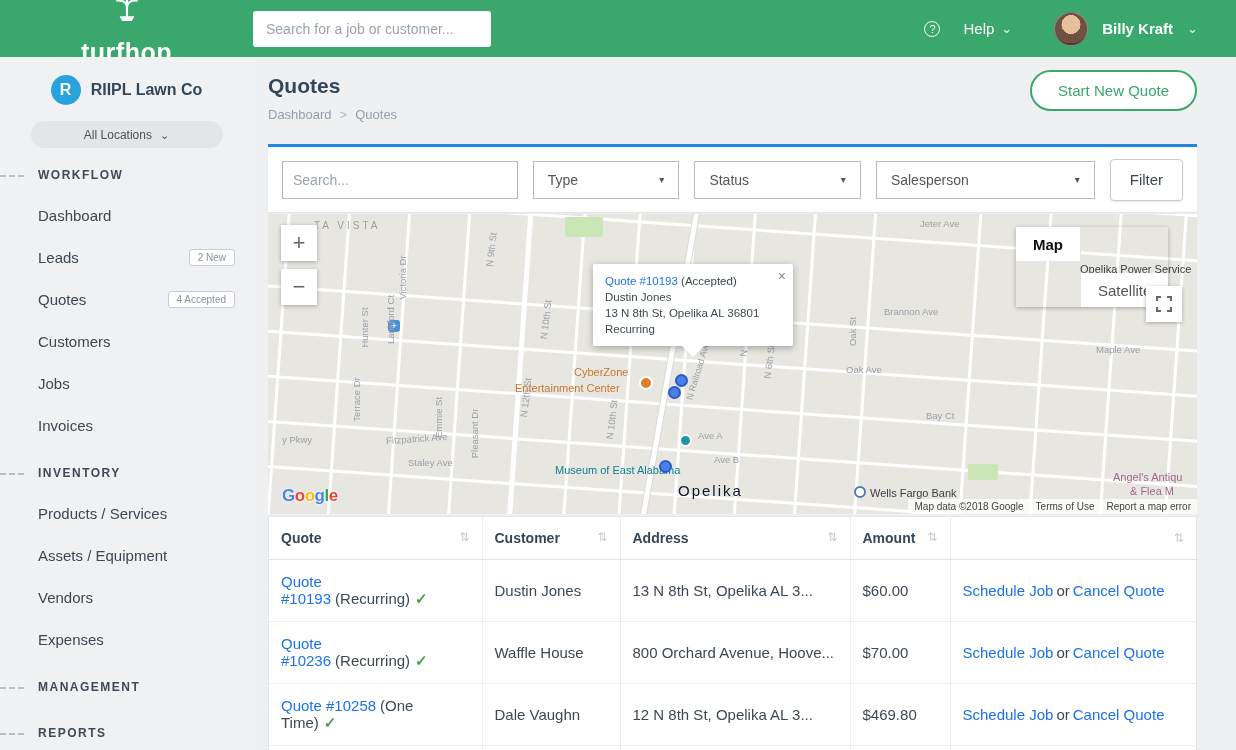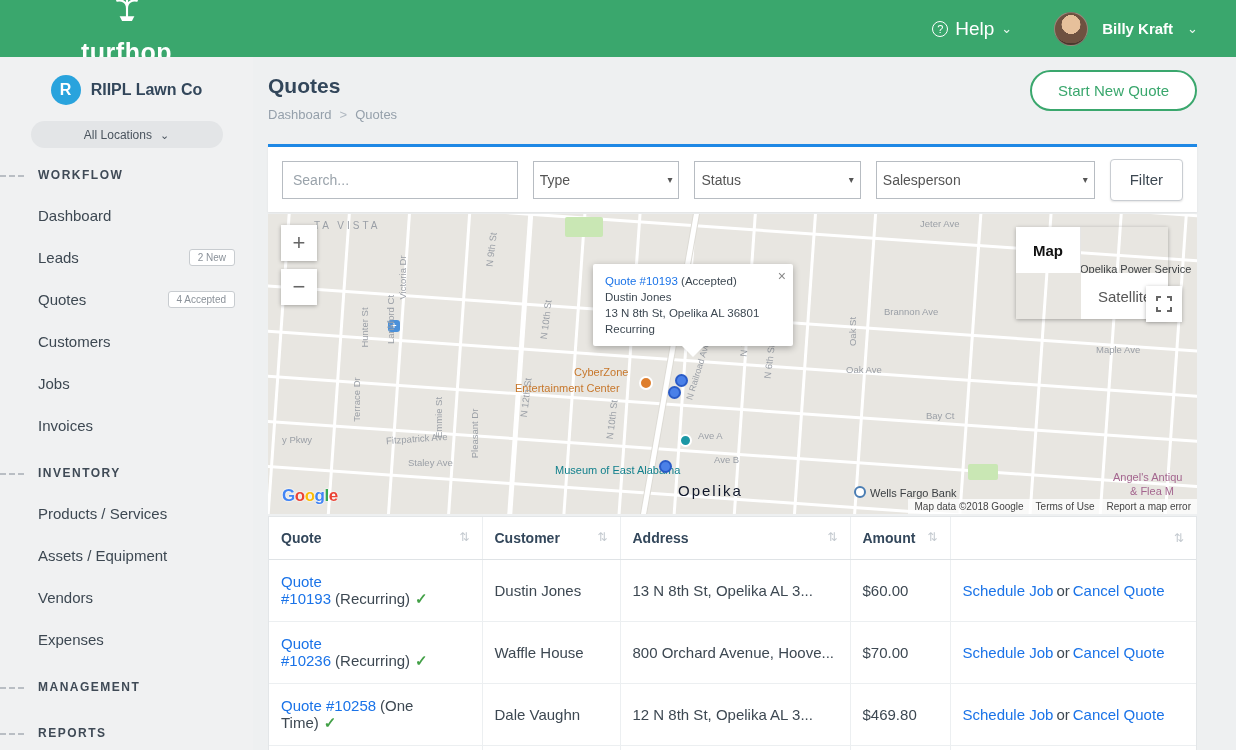--- a/index.html
+++ b/index.html
@@ -8,21 +8,21 @@
 
   
   .topbar { height:57px; background:#3aa76d; display:flex; align-items:center; flex-shrink:0; }
   .logo-box { width:253px; display:flex; align-items:center; justify-content:center; gap:8px;flex-direction:column; }
   .logo-text { color:#fff; font-size:25px; font-weight:bold; letter-spacing:.5px; }
   .top-search { width:238px; height:36px; border:1px solid rgba(255,255,255,.55); border-radius:3px; background:#fff; padding:0 12px; font-size:14px; color:#444; outline:none; }
   .top-search::placeholder { color:#9aa3ab; }
   .top-right { margin-left:auto; display:flex; align-items:center; gap:14px; padding-right:38px; color:#fff; }
   .help-group { display:flex; align-items:center; gap:7px; margin-right:28px; cursor:pointer; }
   .help-circle { width:16px; height:16px; border:1px solid #fff; border-radius:50%; font-size:11px; display:flex; align-items:center; justify-content:center; }
-  .help-label { font-size:19px; }
+  .help-label { font-size:15px;margin-left:16px; }
   .chev { font-size:13px; line-height:10px; opacity:.9; }
   .avatar { width:34px; height:34px; border-radius:50%; background:radial-gradient(circle at 50% 36%, #e6c09b 0 36%, #6e5140 37% 72%, #4a382c 73% 100%); border:1px solid rgba(255,255,255,.3); }
   .user-name { font-size:15px; font-weight:bold; }
 
   
   .body { display:flex; height:693px; }
 
   
   .sidebar { width:253px; background:#f0f1f2; flex-shrink:0; padding-top:18px; }
   .company { display:flex; align-items:center; gap:10px; justify-content:center; }
@@ -41,21 +41,21 @@
   .page-head { position:relative; padding-top:17px; margin-bottom:22px; }
   .page-title { font-size:21px; font-weight:bold; color:#33475b; }
   .breadcrumb { margin-top:9px; font-size:13px; color:#95a0ab; display:flex; gap:8px; align-items:center; }
   .breadcrumb .sep { color:#b0b8c1; }
   .start-quote-btn { position:absolute; right:0; top:13px; height:41px; padding:0 26px; border:2px solid #3aa76d; border-radius:22px; background:#fff; color:#3aa76d; font-size:15px; cursor:pointer; }
 
   
   .filter-card { background:#fff; border-top:3px solid #1e88e5; height:68px; display:flex; align-items:center; gap:15px; padding:0 14px; box-shadow:0 1px 2px rgba(0,0,0,.06); }
   .f-search { width:238px; height:38px; border:1px solid #b7bcc2; padding:0 10px; font-size:14px; color:#444; outline:none; }
   .f-search::placeholder { color:#9aa3ab; }
-  .fselect { display:flex; align-items:center; justify-content:space-between; border:1px solid #b7bcc2; background:#fff; height:38px; padding:0 6px; font-size:14px; color:#555; cursor:pointer; }
+  .fselect { display:flex; align-items:center; justify-content:space-between; border:1px solid #b7bcc2; background:#fff; height:38px; padding:0 14px; font-size:14px; color:#555; cursor:pointer; }
   .fselect .arrow { font-size:10px; color:#555; }
   .w-type { width:148px; } .w-status { width:168px; } .w-sales { width:221px; }
   .filter-btn { margin-left:auto; width:74px; height:42px; border:1px solid #c9cdd2; border-radius:4px; background:#fff; font-size:15px; color:#3d4852; box-shadow:0 1px 2px rgba(0,0,0,.1); cursor:pointer; }
 
   
   .map { margin-top:2px; height:300px; position:relative; background:#e8e6e1; overflow:hidden; }
   .streets { position:absolute; left:-60px; top:-60px; width:1100px; height:430px; transform:rotate(4deg); }
   .sv { position:absolute; top:0; bottom:0; width:3px; background:#fff; }
   .sh { position:absolute; left:0; right:0; height:3px; background:#fff; }
   .major { width:5px; }
@@ -69,21 +69,21 @@
   .poi-pink { color:#a4668f; font-size:11px; }
   .city { font-size:15px; letter-spacing:2px; color:#0f172a; }
   .qmarker { position:absolute; width:13px; height:13px; border-radius:50%; background:#4a80e8; border:2px solid #2a5bc7; cursor:pointer; }
   .poi-dot { position:absolute; border-radius:50%; }
   .hospital { position:absolute; width:12px; height:12px; border-radius:3px; background:#4a90d9; color:#fff; font-size:9px; line-height:12px; text-align:center; font-weight:bold; }
 
   .zoom-box { position:absolute; left:13px; top:11px; }
   .zoom-btn { width:36px; height:36px; background:#fff; box-shadow:0 1px 4px rgba(0,0,0,.3); font-size:22px; color:#666; display:flex; align-items:center; justify-content:center; cursor:pointer; }
   .zoom-btn + .zoom-btn { margin-top:8px; }
   .maptype { position:absolute; left:748px; top:13px; display:flex; box-shadow:0 1px 4px rgba(0,0,0,.3); }
-  .maptype-btn { height:46px; background:#fff; display:flex; align-items:center; justify-content:center; font-size:15px; padding:0 17px; cursor:pointer; }
+  .maptype-btn { height:34px; background:#fff; display:flex; align-items:center; justify-content:center; font-size:15px; padding:0 17px; cursor:pointer; }
   .maptype-btn.sel { font-weight:bold; color:#111; border-right:1px solid #e6e6e6; }
   .maptype-btn.unsel { color:#565656;margin-top:46px; }
   .fs-btn { position:absolute; left:878px; top:72px; width:36px; height:36px; background:#fff; box-shadow:0 1px 4px rgba(0,0,0,.3); display:flex; align-items:center; justify-content:center; cursor:pointer; }
 
   .iw { position:absolute; left:325px; top:50px; width:200px; background:#fff; border-radius:2px; box-shadow:0 2px 7px rgba(0,0,0,.3); padding:9px 12px; font-size:11.5px; line-height:16px; color:#3d4852; z-index:5; }
   .iw::after { content:""; position:absolute; left:50%; bottom:-11px; margin-left:-11px; border-left:11px solid transparent; border-right:11px solid transparent; border-top:11px solid #fff; }
   .iw-close { position:absolute; right:7px; top:4px; color:#888; font-size:14px; cursor:pointer; }
   .iw a { color:#1a73e8; text-decoration:none; }
 
   .glogo { position:absolute; left:14px; bottom:8px; font-size:17px; font-weight:bold; letter-spacing:-.5px; text-shadow:0 0 2px #fff, 0 0 2px #fff; }
@@ -119,20 +119,21 @@
             <path d="M22 32 V22"></path>
             <path d="M22 22 C22 14 15 12 10 13"></path>
             <path d="M22 22 C22 14 29 12 34 13"></path>
             <path d="M22 20 C22 13 22 10 22 7"></path>
           </g>
           <path d="M13 32 h18 l-3 6 h-12 z" fill="#fff"></path>
         </svg>
       </span>
       <span class="logo-text">turfhop</span>
     </div>
+    <input class="top-search" type="text" placeholder="Search for a job or customer..." style="">
     <div class="top-right">
       <div class="help-group">
         <span class="help-circle">?</span>
         <span class="help-label">Help</span>
         <span class="chev">⌄</span>
       </div>
       <span class="avatar"></span>
       <span class="user-name">Billy Kraft</span>
       <span class="chev">⌄</span>
     </div>

